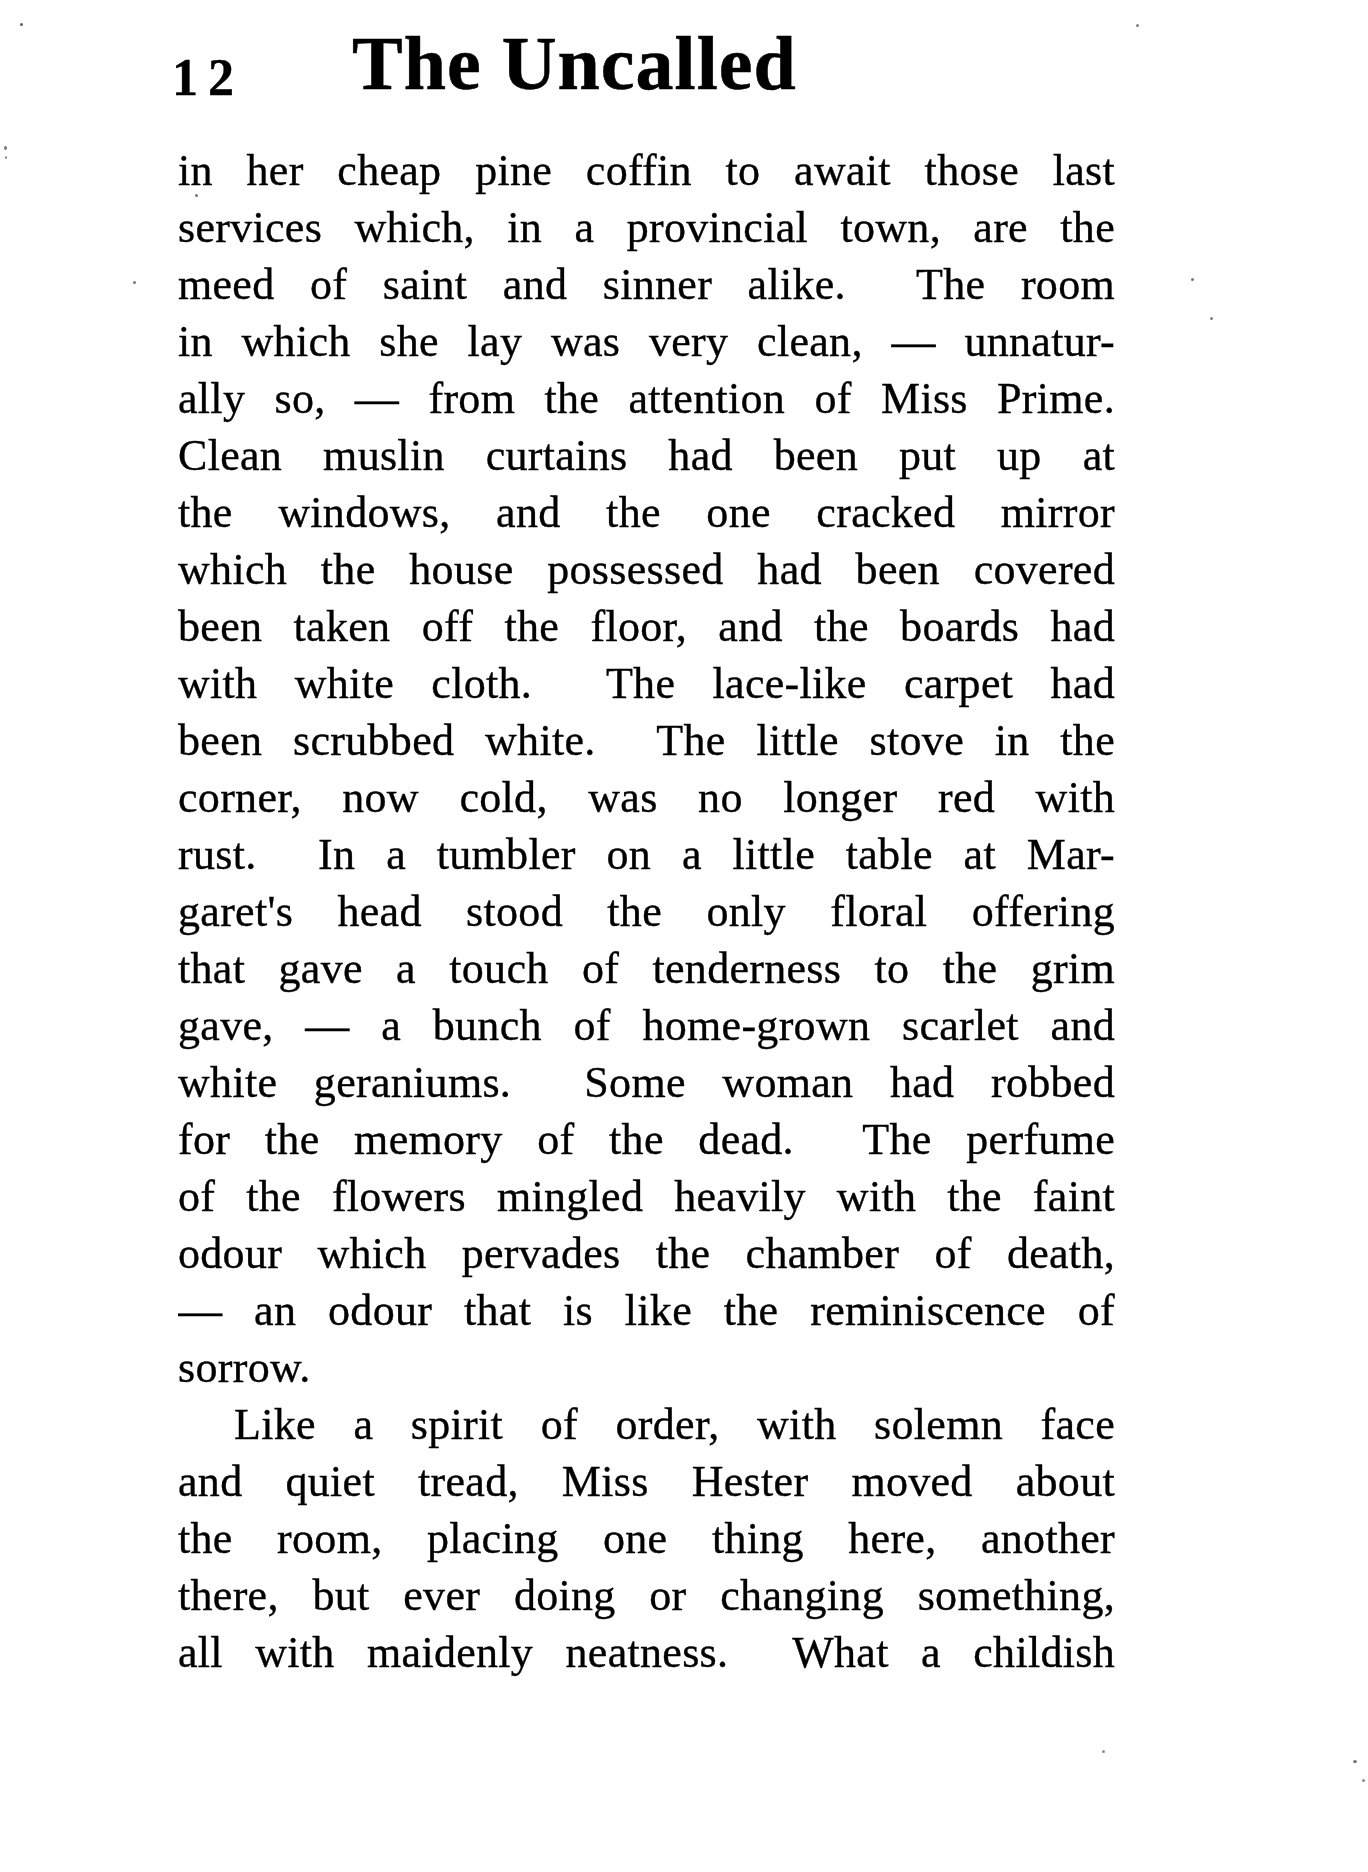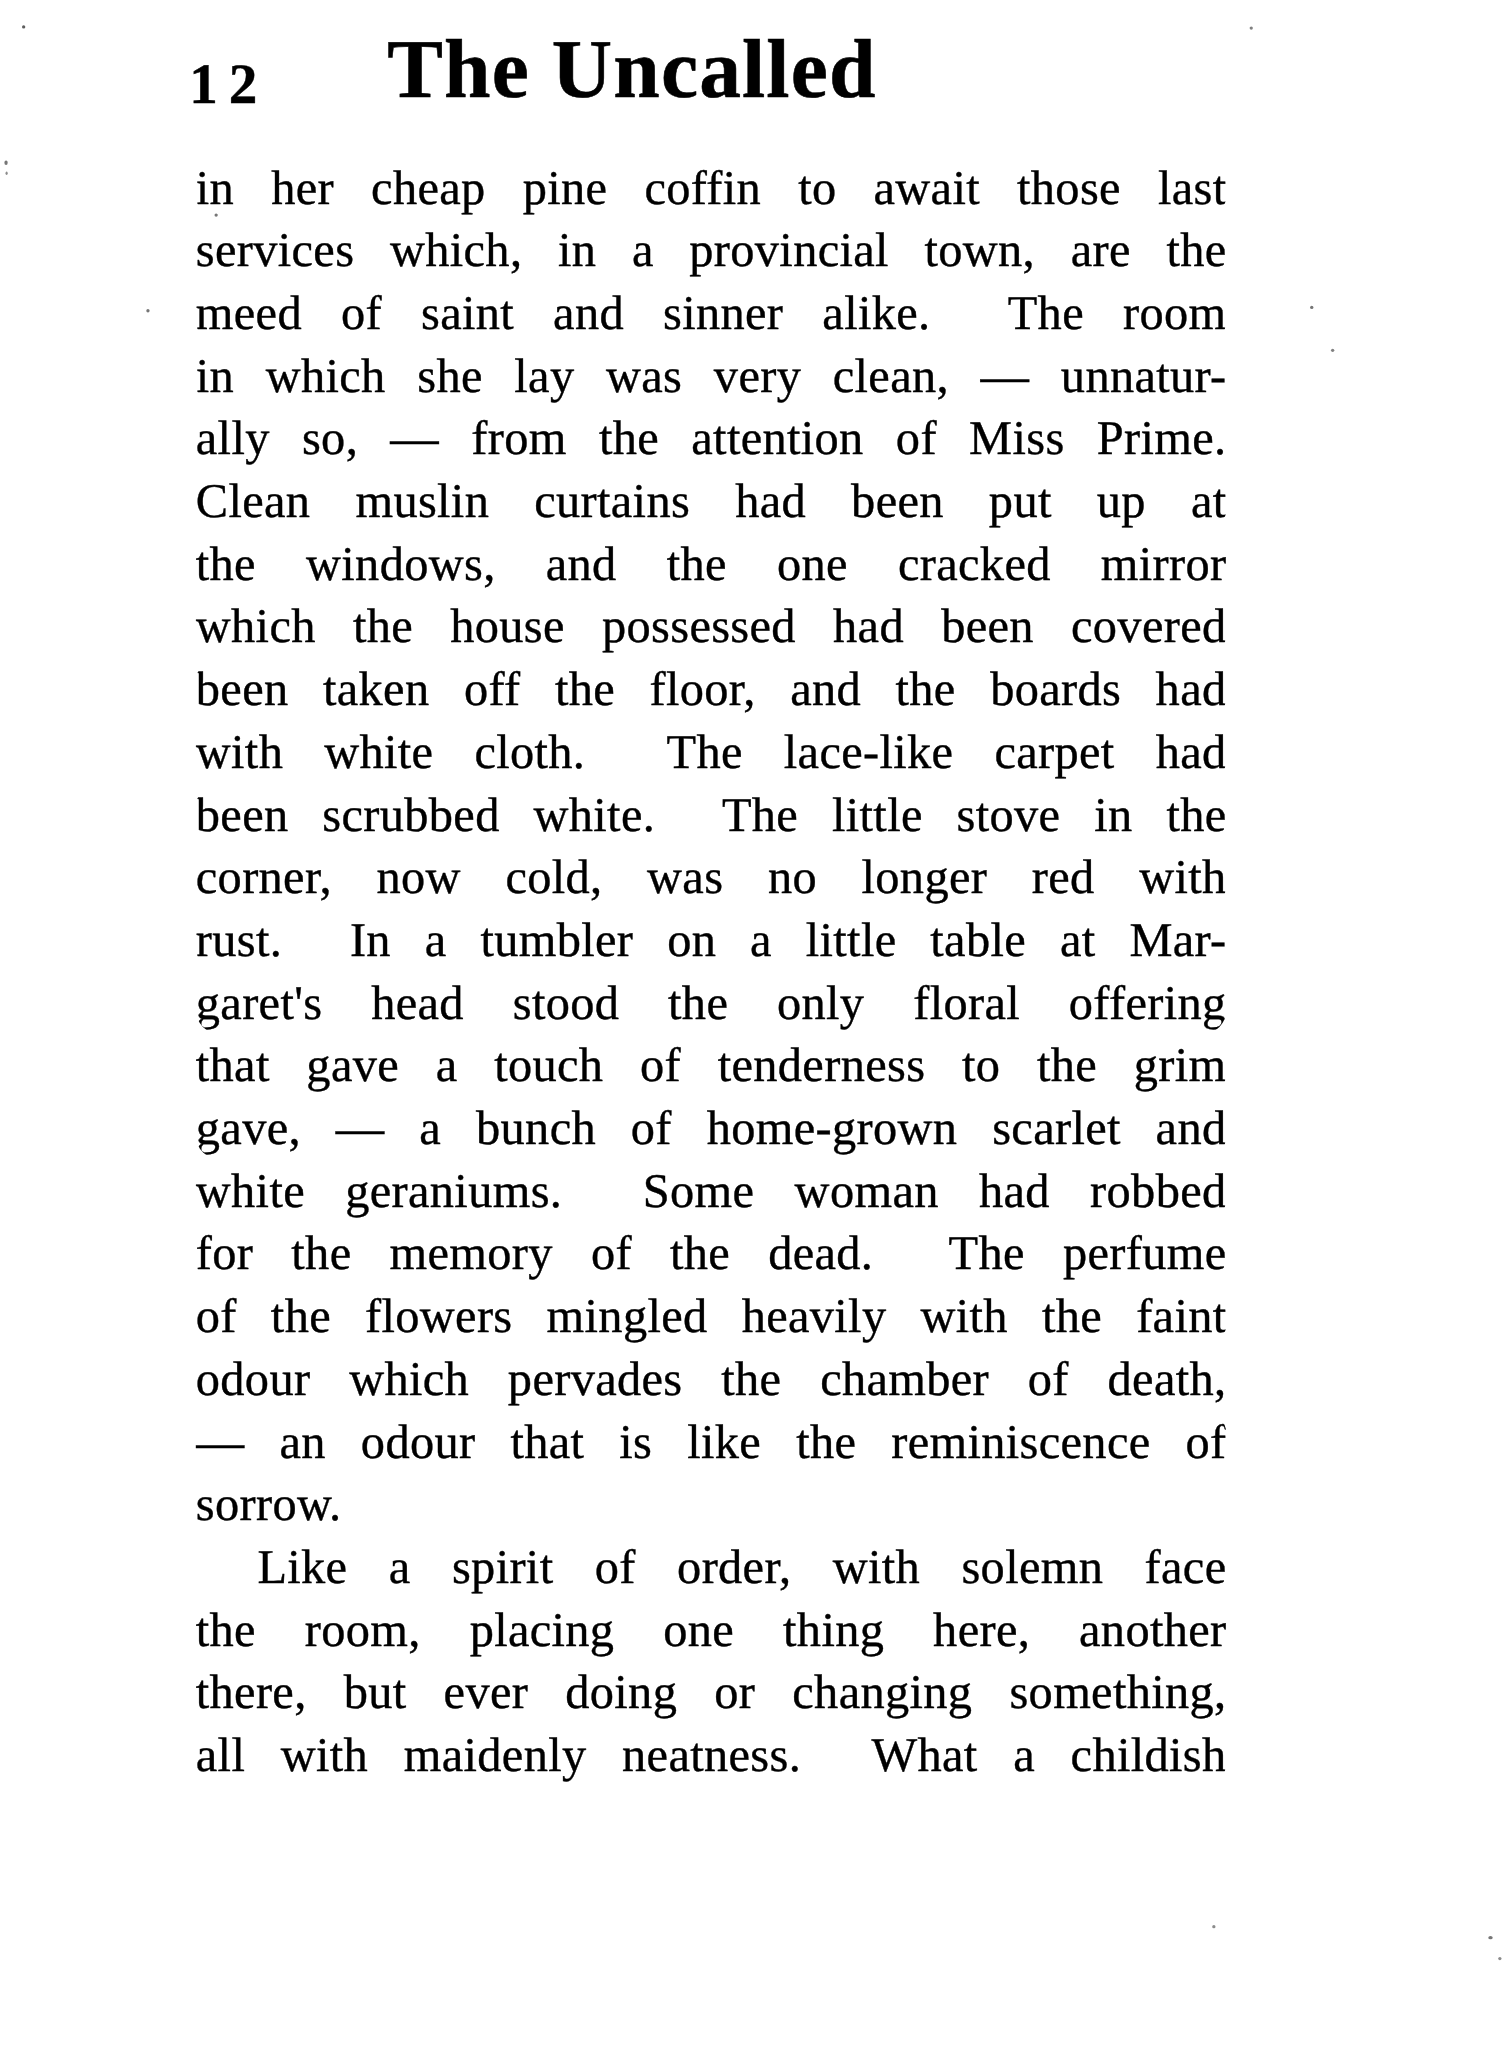--- a/index.html
+++ b/index.html
@@ -1,15 +1,15 @@
 <!DOCTYPE html>
 <html><head>
 <meta charset="utf-8">
 <style>
-  * { margin:0; padding:0; box-sizing:border-box;border-radius:22px; }
+  * { margin:0; padding:0; box-sizing:border-box; }
   html,body { background:#ffffff; }
   body {
     width:1368px; height:1872px;
     font-family:"Liberation Serif", serif;
     color:#000;
   }
   .page {
     position:relative;
     width:1368px; height:1872px;
     background:#ffffff;
@@ -86,20 +86,21 @@
       <div class="line">garet's head stood the only floral offering</div>
       <div class="line">that gave a touch of tenderness to the grim</div>
       <div class="line">gave, — a bunch of home-grown scarlet and</div>
       <div class="line">white geraniums.  Some woman had robbed</div>
       <div class="line">for the memory of the dead.  The perfume</div>
       <div class="line">of the flowers mingled heavily with the faint</div>
       <div class="line">odour which pervades the chamber of death,</div>
       <div class="line">— an odour that is like the reminiscence of</div>
       <div class="line short">sorrow.</div>
       <div class="line indent">Like a spirit of order, with solemn face</div>
+      <div class="line">and quiet tread, Miss Hester moved about</div>
       <div class="line">the room, placing one thing here, another</div>
       <div class="line">there, but ever doing or changing something,</div>
       <div class="line">all with maidenly neatness.  What a childish</div>
     </div>
 
   <div>
     <div class="speck" style="left:20px;  top:23px;   width:3px; height:3px; opacity:.7;"></div>
     <div class="speck" style="left:4px;   top:146px;  width:3px; height:4px; opacity:.6;"></div>
     <div class="speck" style="left:5px;   top:156px;  width:2px; height:3px; opacity:.5;"></div>
     <div class="speck" style="left:195px; top:194px;  width:3px; height:3px; opacity:.6;"></div>

